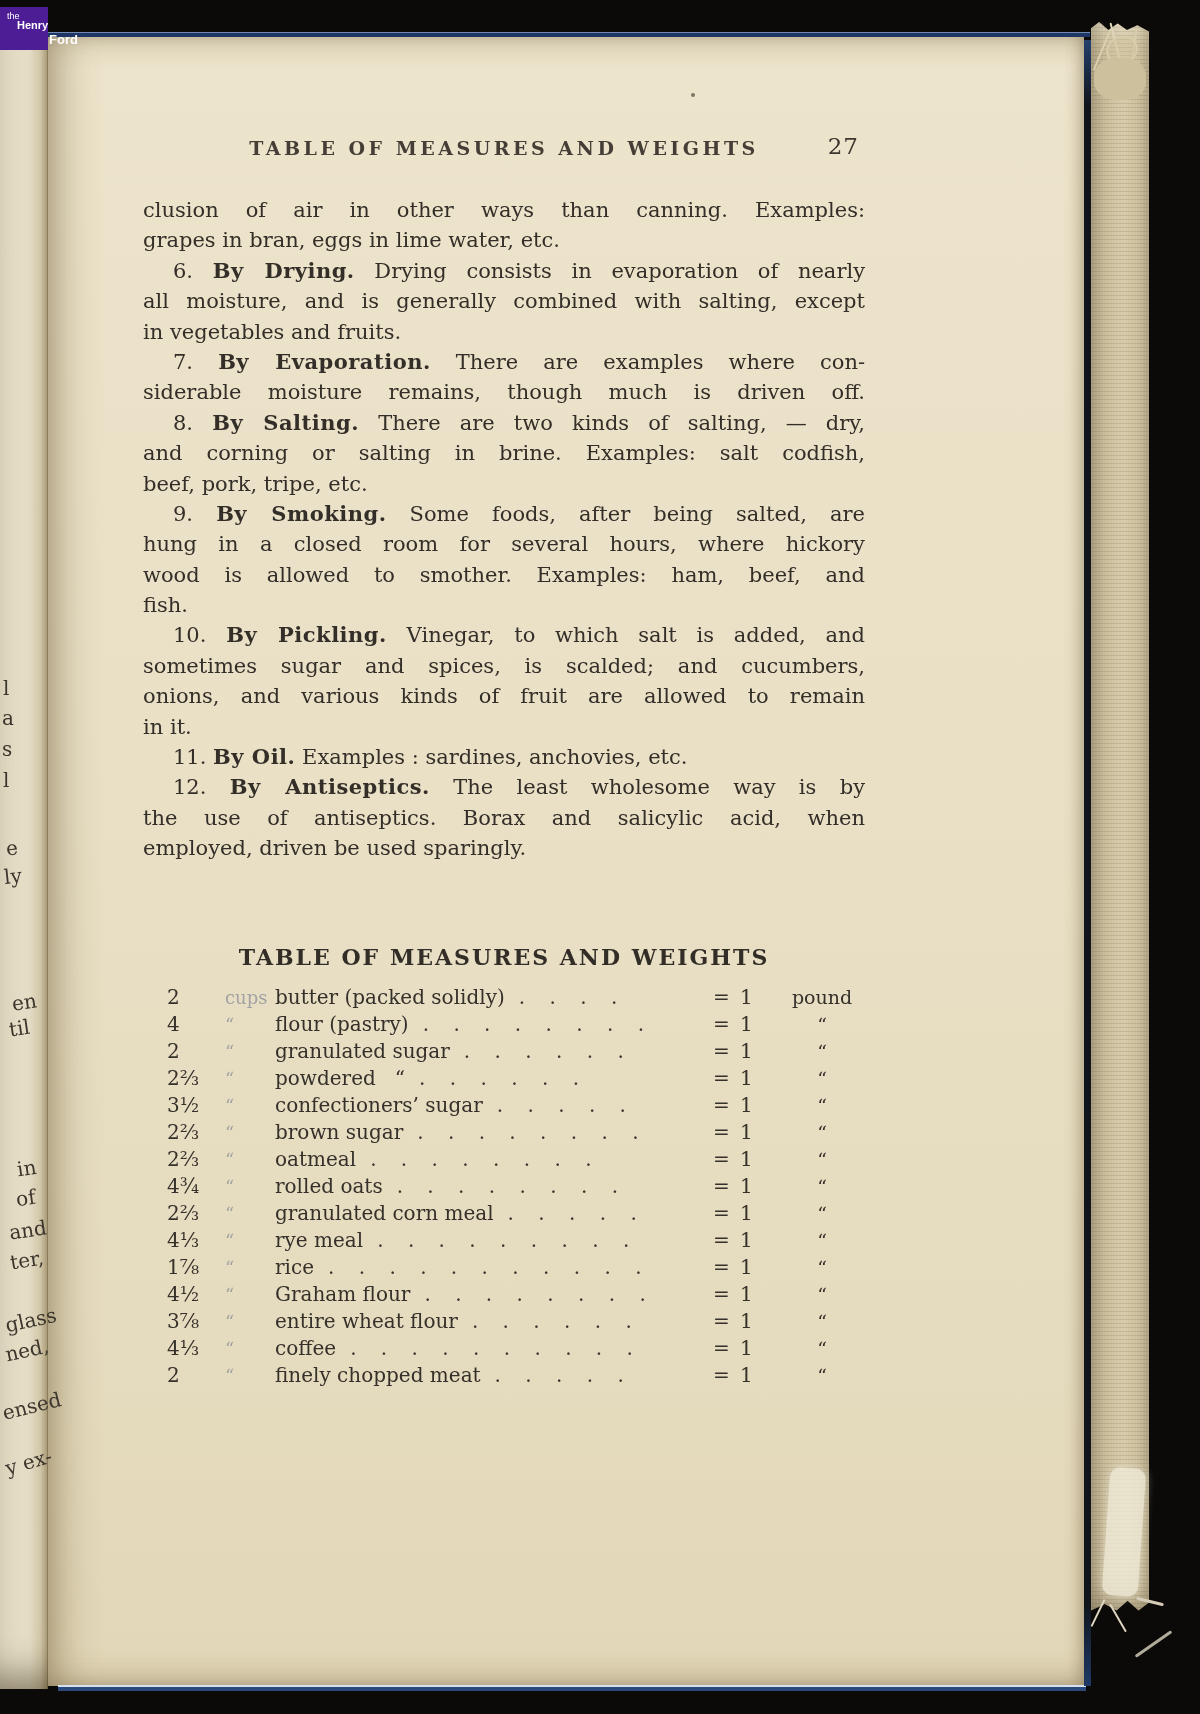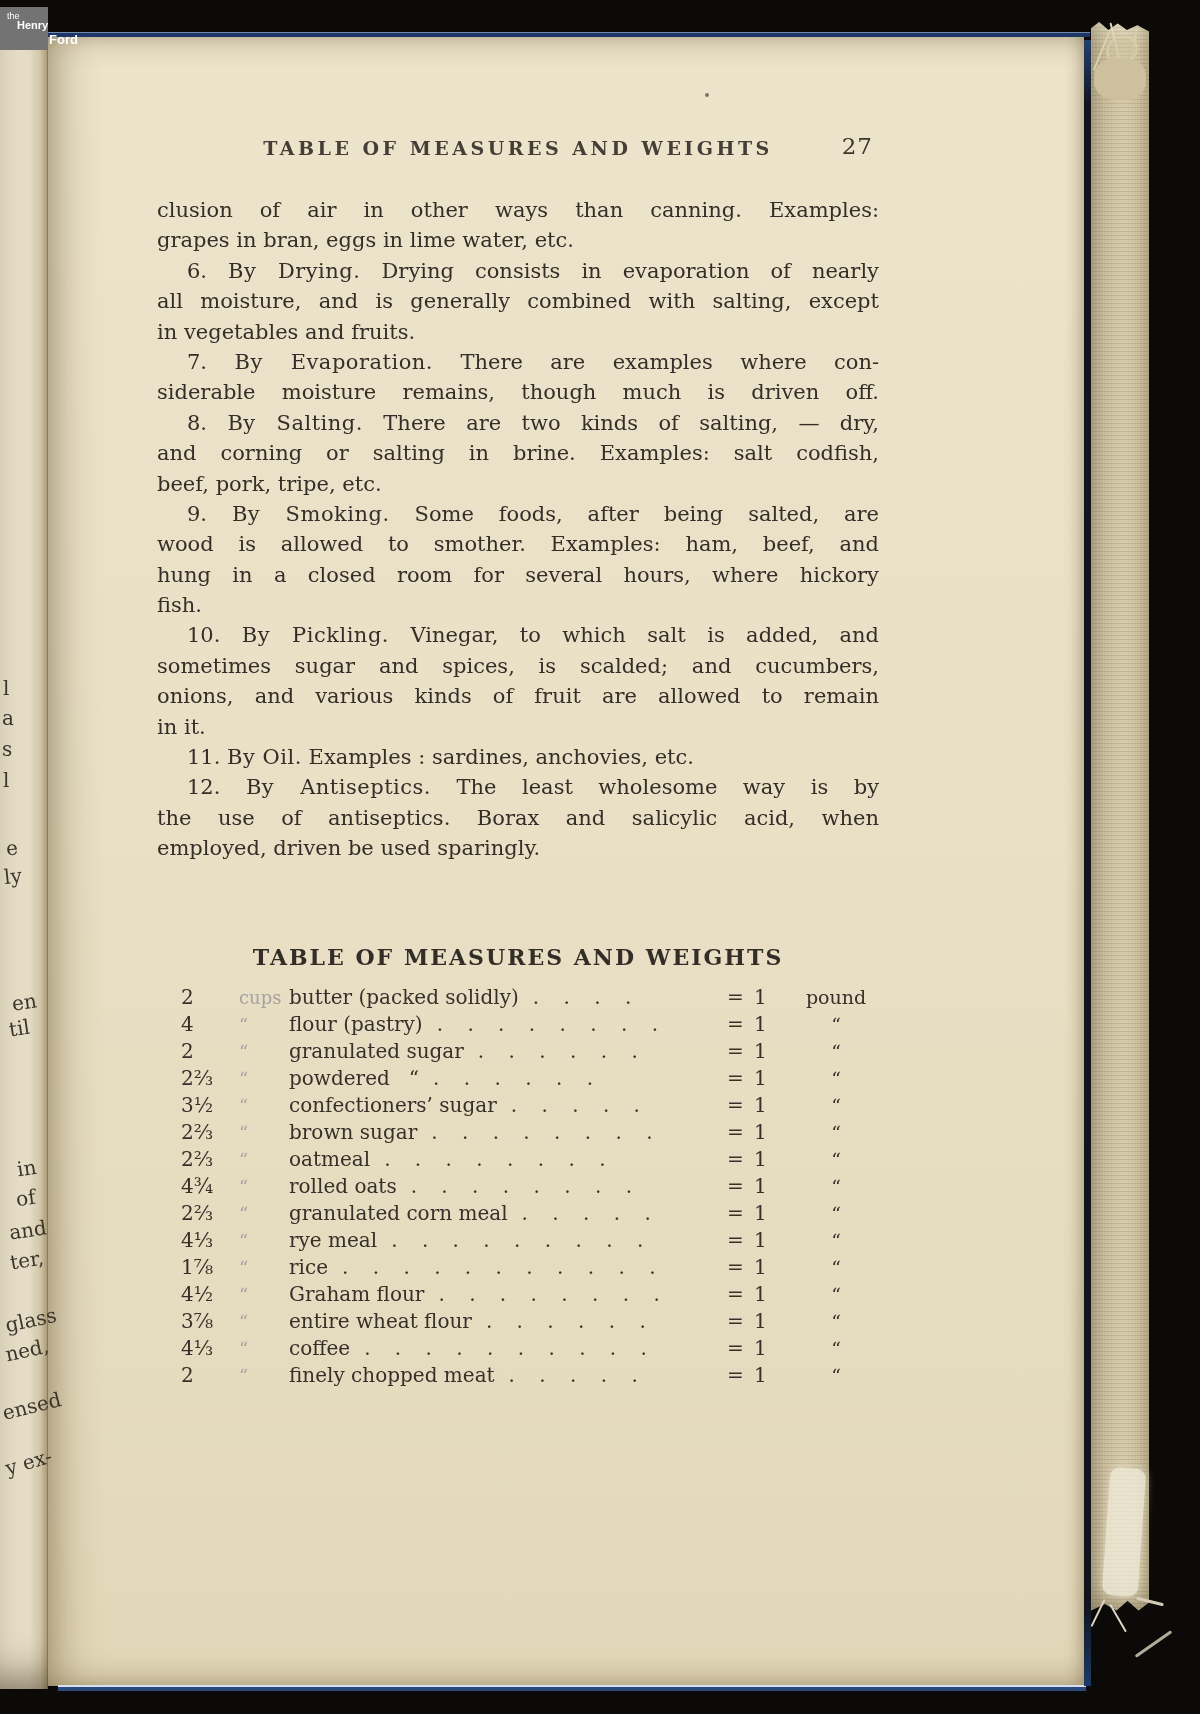--- a/index.html
+++ b/index.html
@@ -59,42 +59,42 @@
     position:absolute;left:1106px;top:36px;width:28px;height:24px;border:2px solid #d8cdab;
     border-radius:50%;transform:rotate(-22deg);background:rgba(205,192,156,.4);
   }
   .t-base{position:absolute;left:1094px;top:58px;width:52px;height:42px;background:#cdc09c;border-radius:42%;}
   .b1{left:1097px;top:1598px;width:2px;height:30px;transform:rotate(26deg);background:#ddd5c0;}
   .b2{left:1117px;top:1602px;width:2px;height:32px;transform:rotate(-30deg);background:#ddd5c0;}
   .b3{left:1136px;top:1600px;width:28px;height:3px;transform:rotate(14deg);background:#d5cdb8;}
   .b4{left:1152px;top:1622px;width:3px;height:44px;transform:rotate(55deg);background:#cfc8b4;opacity:.85;}
   
   .hf-logo{
-    position:absolute;left:0;top:7px;width:48px;height:43px;background:#737373;
+    position:absolute;left:0;top:7px;width:48px;height:43px;background:#4c1d95;
     color:#fff;font-family:"Liberation Sans", sans-serif;z-index:5;
   }
   .hf-logo .the{position:absolute;left:7px;top:4px;font-size:9px;}
   .hf-logo .henry{position:absolute;left:17px;top:12px;font-size:11px;font-weight:bold;}
   .hf-logo .ford{position:absolute;left:9px;top:25px;font-size:13px;font-weight:bold;padding-left:40px;}
   
-  .content{position:absolute;left:109px;top:0;width:722px;height:100%;color:#332e28;}
+  .content{position:absolute;left:95px;top:0;width:722px;height:100%;color:#332e28;}
   .running-head{position:absolute;top:100px;width:100%;text-align:center;}
   .running-title{
     font-size:19px;font-weight:bold;letter-spacing:3.5px;color:#443e36;
   }
   .page-number{position:absolute;right:6px;top:-4px;font-size:23px;letter-spacing:1px;color:#3b362f;}
   .speck{position:absolute;left:548px;top:56px;width:4px;height:4px;border-radius:50%;background:#555046;opacity:.75;}
   #paragraphs{position:absolute;top:158px;width:722px;}
   .bline{
     font-size:21px;line-height:30.4px;height:30.4px;white-space:normal;
     text-align:justify;text-align-last:justify;overflow:visible;
   }
   .bline.ind{text-indent:30px;}
   .bline.last{text-align:left;text-align-last:left;}
-  .bline strong{font-weight:normal;letter-spacing:.5px;}
+  .bline strong{font-weight:bold;letter-spacing:.5px;}
   .section-title{
     position:absolute;top:907px;width:100%;text-align:center;
     font-size:22px;font-weight:bold;letter-spacing:2px;color:#322d27;
   }
   #measure-rows{position:absolute;top:948px;width:722px;}
   .mrow{display:flex;align-items:baseline;height:27px;font-size:20px;padding-left:24px;color:#35302a;}
   .mrow .qty{width:58px;}
   .mrow .unit{width:50px;font-size:18px;color:#a3a3a3;}
   .mrow .item{white-space:pre;}
   .mrow .dots{margin-left:14px;word-spacing:16px;letter-spacing:1px;color:#37322b;white-space:pre;overflow:hidden;}
@@ -171,22 +171,22 @@
           <div class="bline ind"><span>7.  </span><strong>By Evaporation.</strong><span>   There are examples where con-</span></div>
           <div class="bline"><span>siderable moisture remains, though much is driven off.</span></div>
         </div>
         <div>
           <div class="bline ind"><span>8.  </span><strong>By Salting.</strong><span>   There are two kinds of salting, — dry,</span></div>
           <div class="bline"><span>and corning or salting in brine.   Examples:  salt codfish,</span></div>
           <div class="bline last"><span>beef, pork, tripe, etc.</span></div>
         </div>
         <div>
           <div class="bline ind"><span>9.  </span><strong>By Smoking.</strong><span>   Some foods, after being salted, are</span></div>
+          <div class="bline"><span>hung in a closed room for several hours, where hickory</span></div>
           <div class="bline"><span>wood is allowed to smother.   Examples:  ham, beef, and</span></div>
-          <div class="bline"><span>hung in a closed room for several hours, where hickory</span></div>
           <div class="bline last"><span>fish.</span></div>
         </div>
         <div>
           <div class="bline ind"><span>10.  </span><strong>By Pickling.</strong><span>   Vinegar, to which salt is added, and</span></div>
           <div class="bline"><span>sometimes sugar and spices, is scalded;  and cucumbers,</span></div>
           <div class="bline"><span>onions, and various kinds of fruit are allowed to remain</span></div>
           <div class="bline last"><span>in it.</span></div>
         </div>
         <div>
           <div class="bline last ind"><span>11.  </span><strong>By Oil.</strong><span>   Examples :  sardines, anchovies, etc.</span></div>

